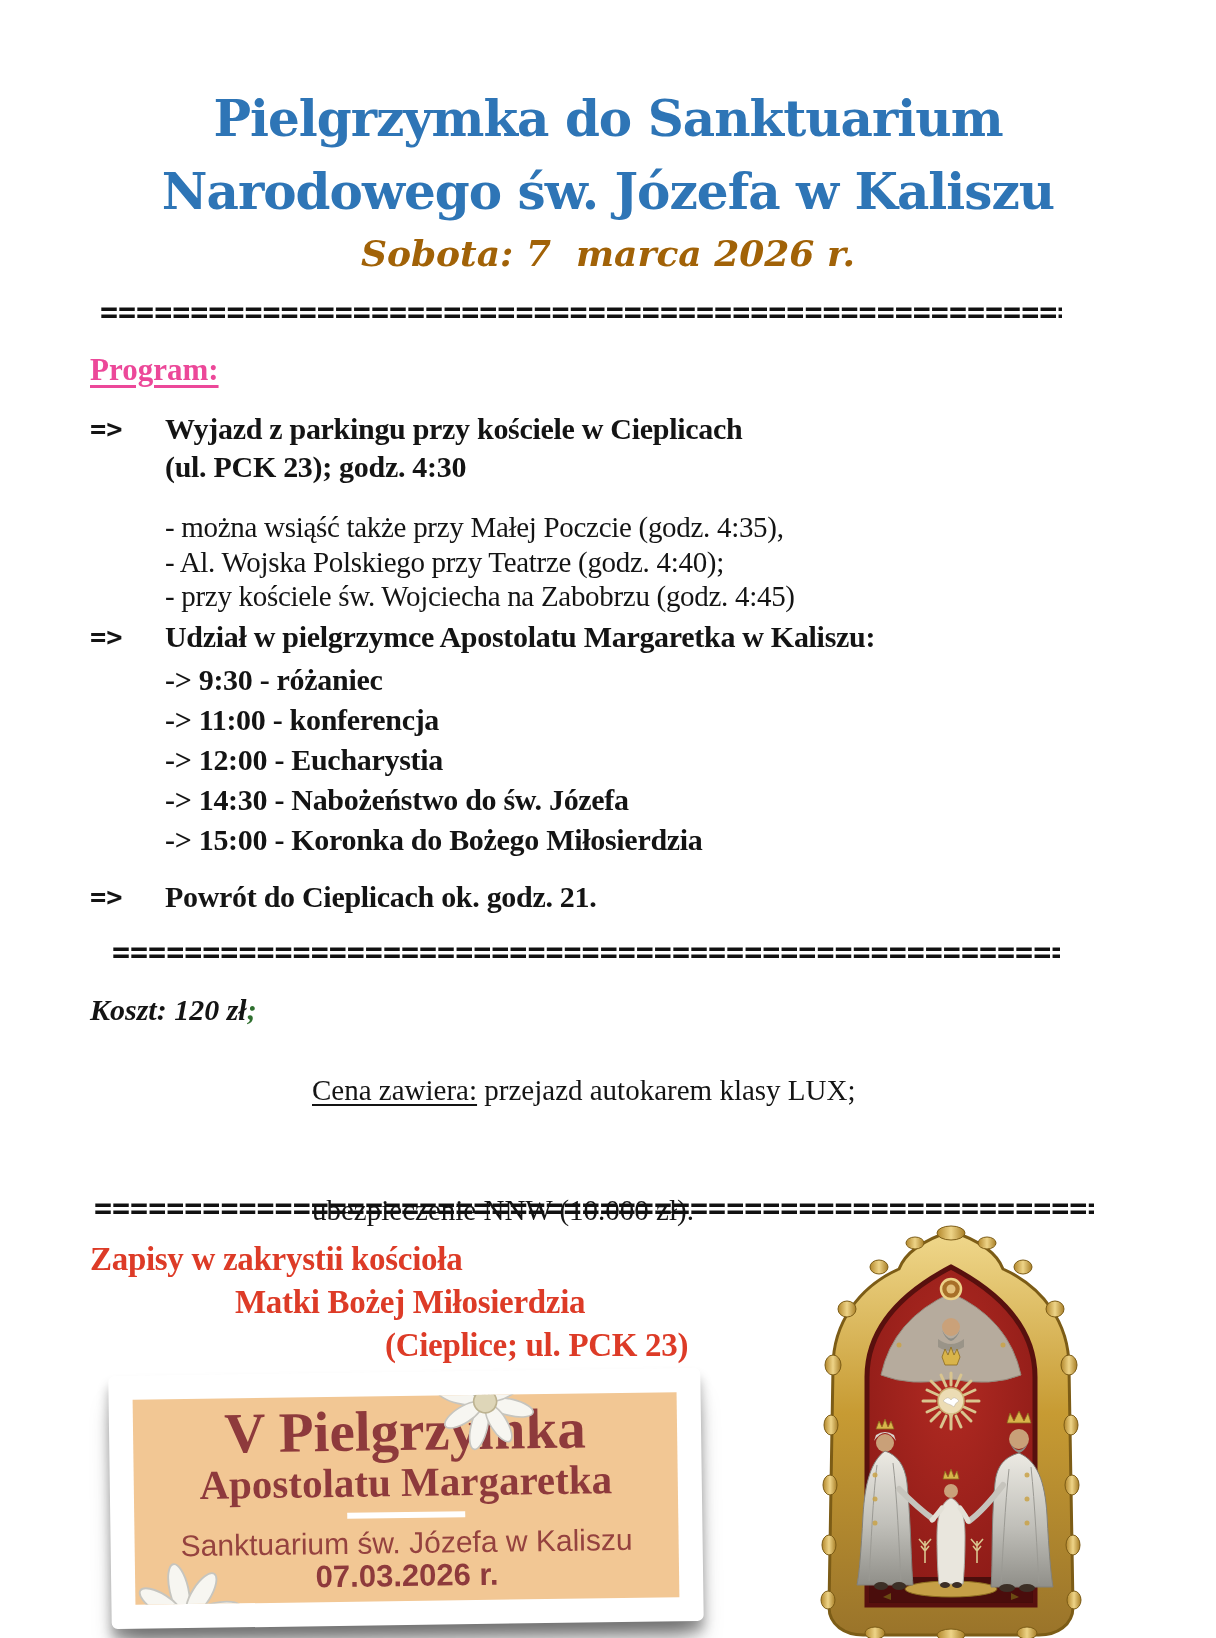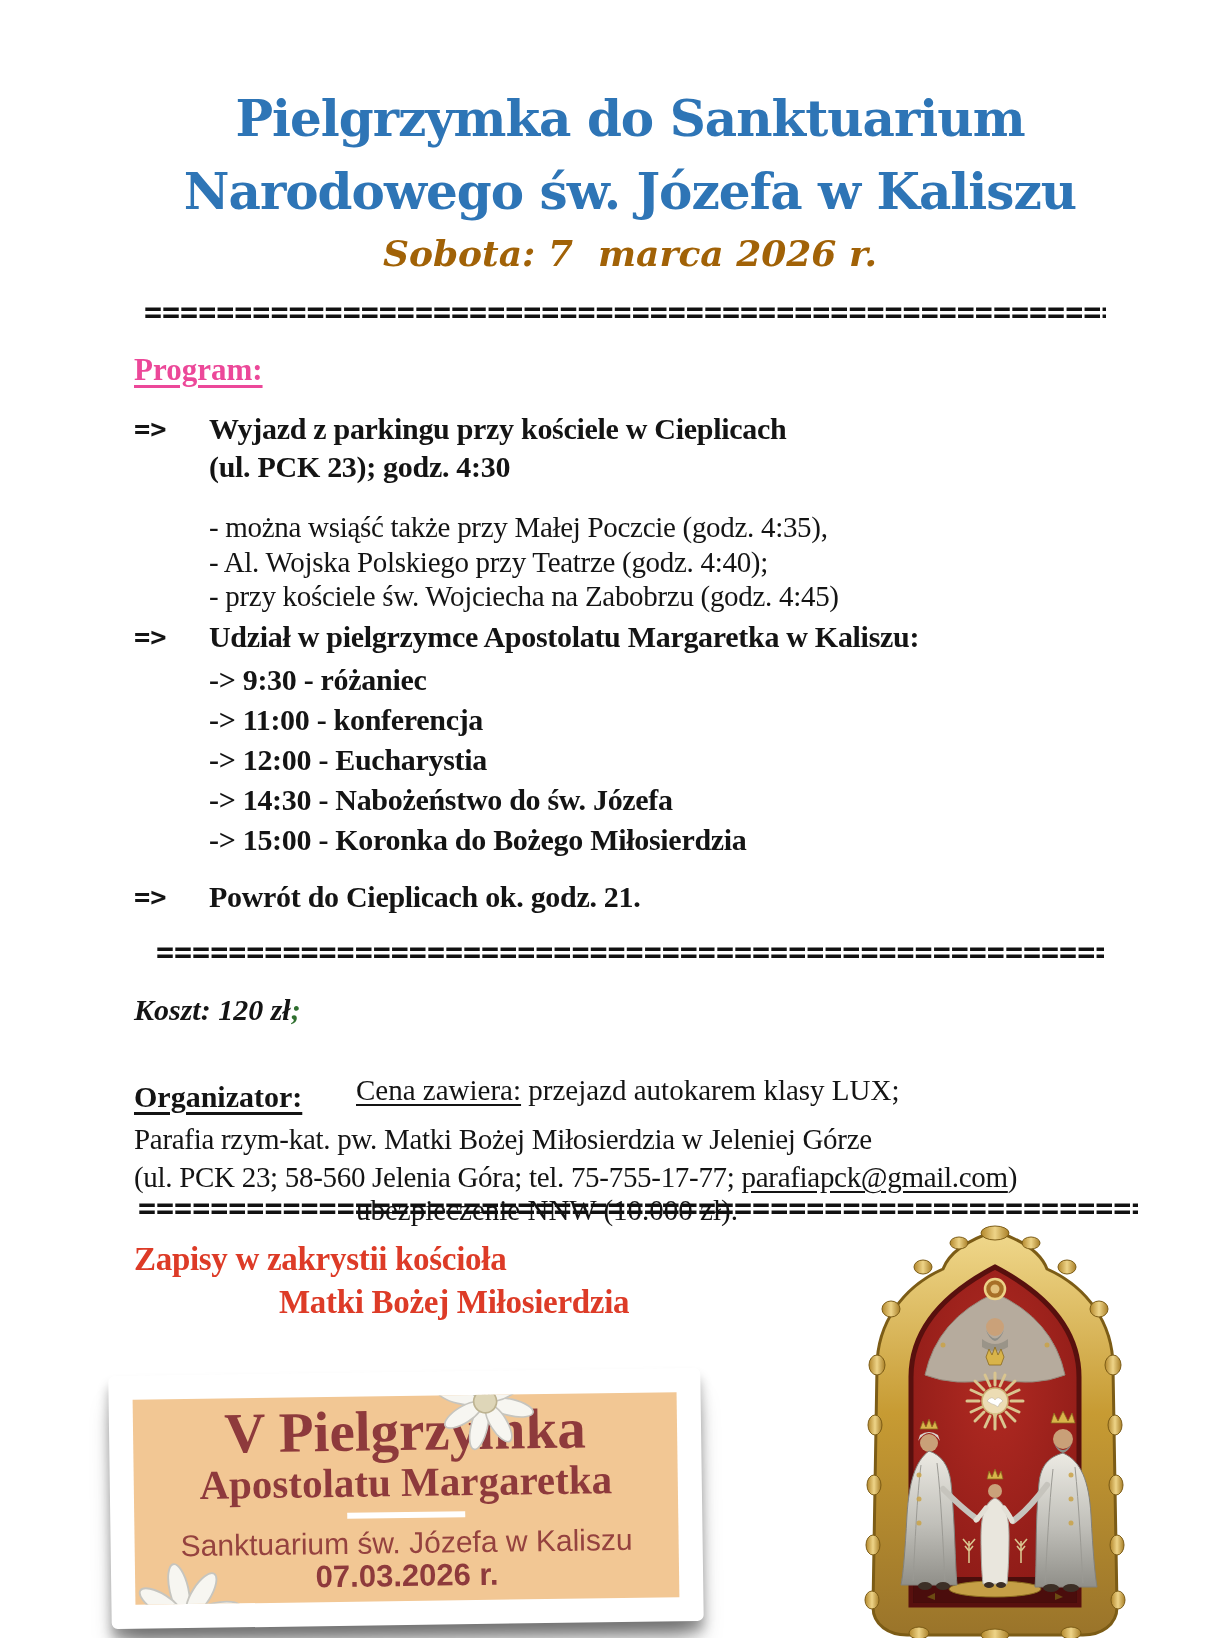--- a/index.html
+++ b/index.html
@@ -4,21 +4,21 @@
 <style>
   html,body{margin:0;padding:0;background:#ffffff;}
   #page{
     position:relative;
     width:1216px;height:1638px;
     background:#ffffff;
     overflow:hidden;
     font-family:"Liberation Serif",serif;
     color:#141414;
   }
-  .abs{position:absolute;padding-left:44px;}
+  .abs{position:absolute;}
 
   
   .title{
     left:0;right:0;text-align:center;
     font-family:"DejaVu Serif",serif;
     font-weight:bold;
     font-size:50px;line-height:62px;
     color:#2e75b6;
     letter-spacing:-1px;
   }
@@ -141,30 +141,26 @@
   <div class="abs sep" style="top:936px;left:112px;width:948px;">============================================================</div>
 
   <div class="abs cost-row" style="top:990px;">
     <div class="cost-label"><span>Koszt: 120 zł</span><span class="green-semi">;</span></div>
     <div class="cost-body">
       <div><span class="u">Cena zawiera:</span><span> przejazd autokarem klasy LUX;</span></div>
       <div>ubezpieczenie NNW (10.000 zł).</div>
     </div>
   </div>
 
-  <div class="abs" style="top:1080px;left:90px;">
-    <div class="org-heading">Organizator:</div>
-    <div class="org-line" style="margin-top:6px;">Parafia rzym-kat. pw. Matki Bożej Miłosierdzia w Jeleniej Górze</div>
-    <div class="org-line"><span>(ul. PCK 23; 58-560 Jelenia Góra; tel. 75-755-17-77; </span><a class="u">parafiapck@gmail.com</a><span>)</span></div>
-  </div>
 
   <div class="abs sep" style="top:1192px;left:94px;width:1000px;">============================================================</div>
 
   <div class="abs signup-line" style="top:1281px;left:235px;">Matki Bożej Miłosierdzia</div>
   <div class="abs signup-line" style="top:1238px;left:90px;">Zapisy w zakrystii kościoła</div>
+  <div class="abs signup-line" style="top:1324px;left:385px;">(Cieplice; ul. PCK 23)</div>
 
   <div class="abs card">
     <div class="card-inner">
       <svg class="daisy" style="left:300px;top:-46px;width:105px;height:105px;transform:rotate(14deg);" viewBox="0 0 64 64">
         <g stroke="#c6c5bf" stroke-width="1" fill="#f7f6f1">
           <ellipse cx="32" cy="16" rx="5" ry="14"></ellipse>
             <ellipse cx="32" cy="48" rx="5" ry="14"></ellipse>
           <ellipse cx="16" cy="32" rx="14" ry="5"></ellipse>
             <ellipse cx="48" cy="32" rx="14" ry="5"></ellipse>
           <ellipse cx="21" cy="21" rx="5" ry="13" transform="rotate(-45 21 21)"></ellipse>

